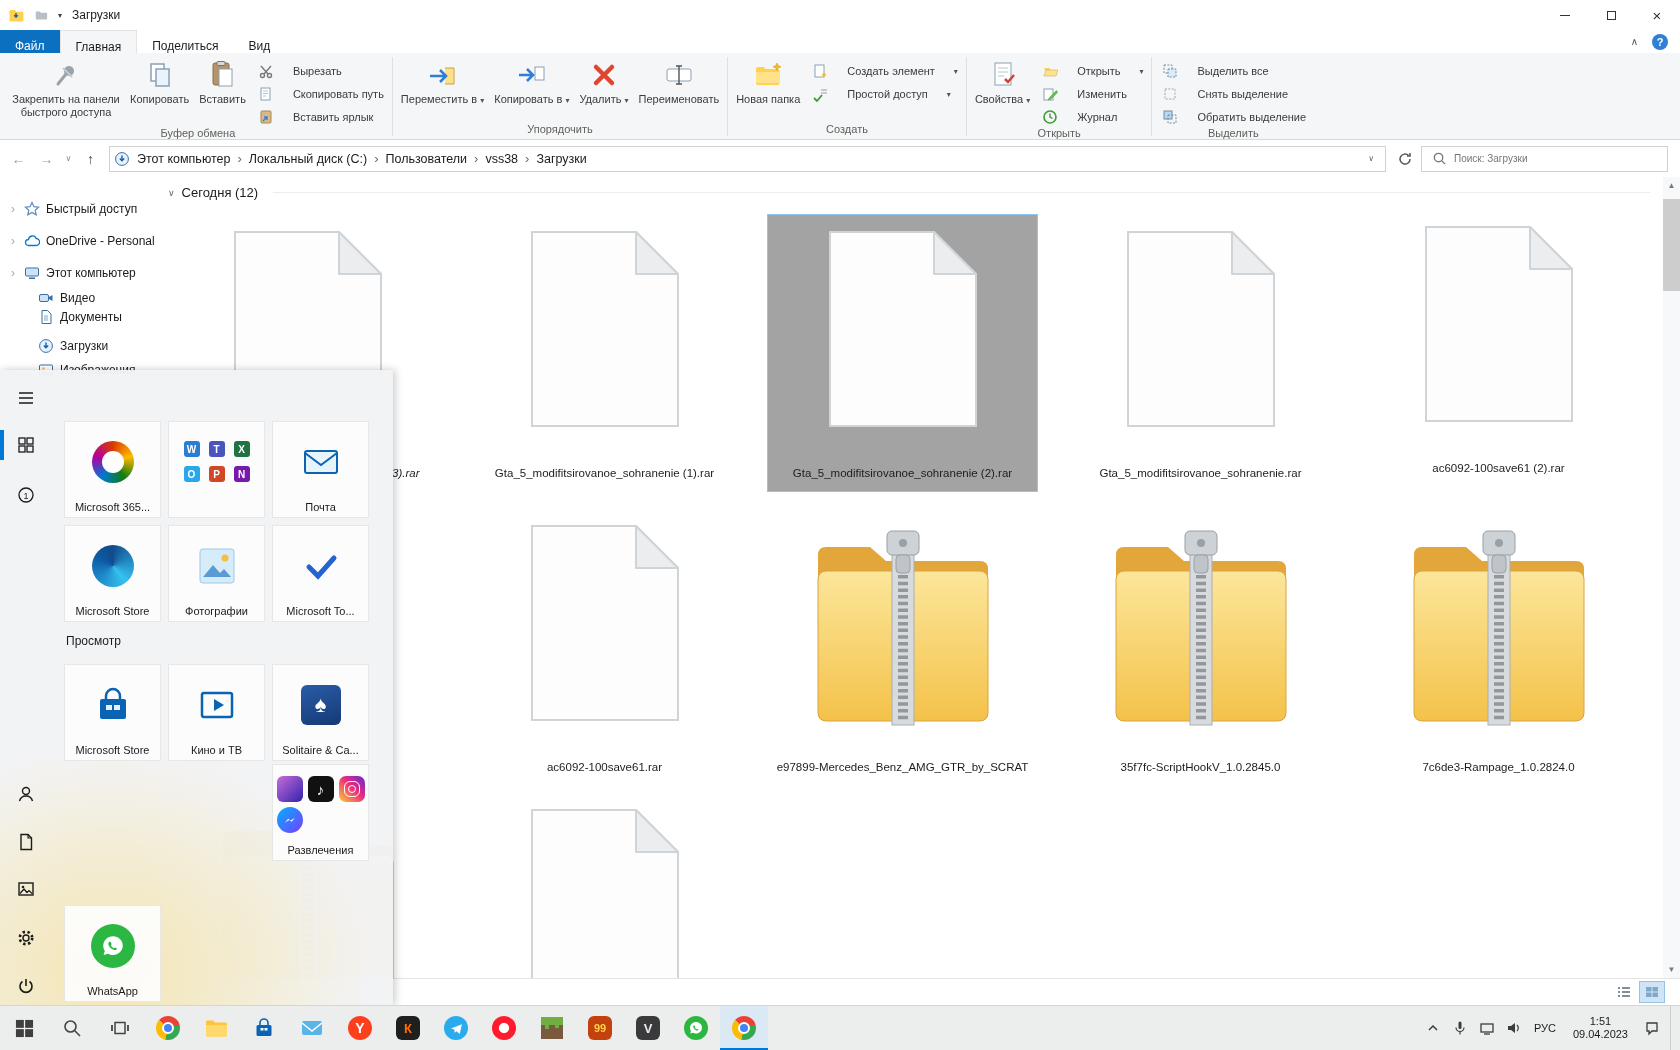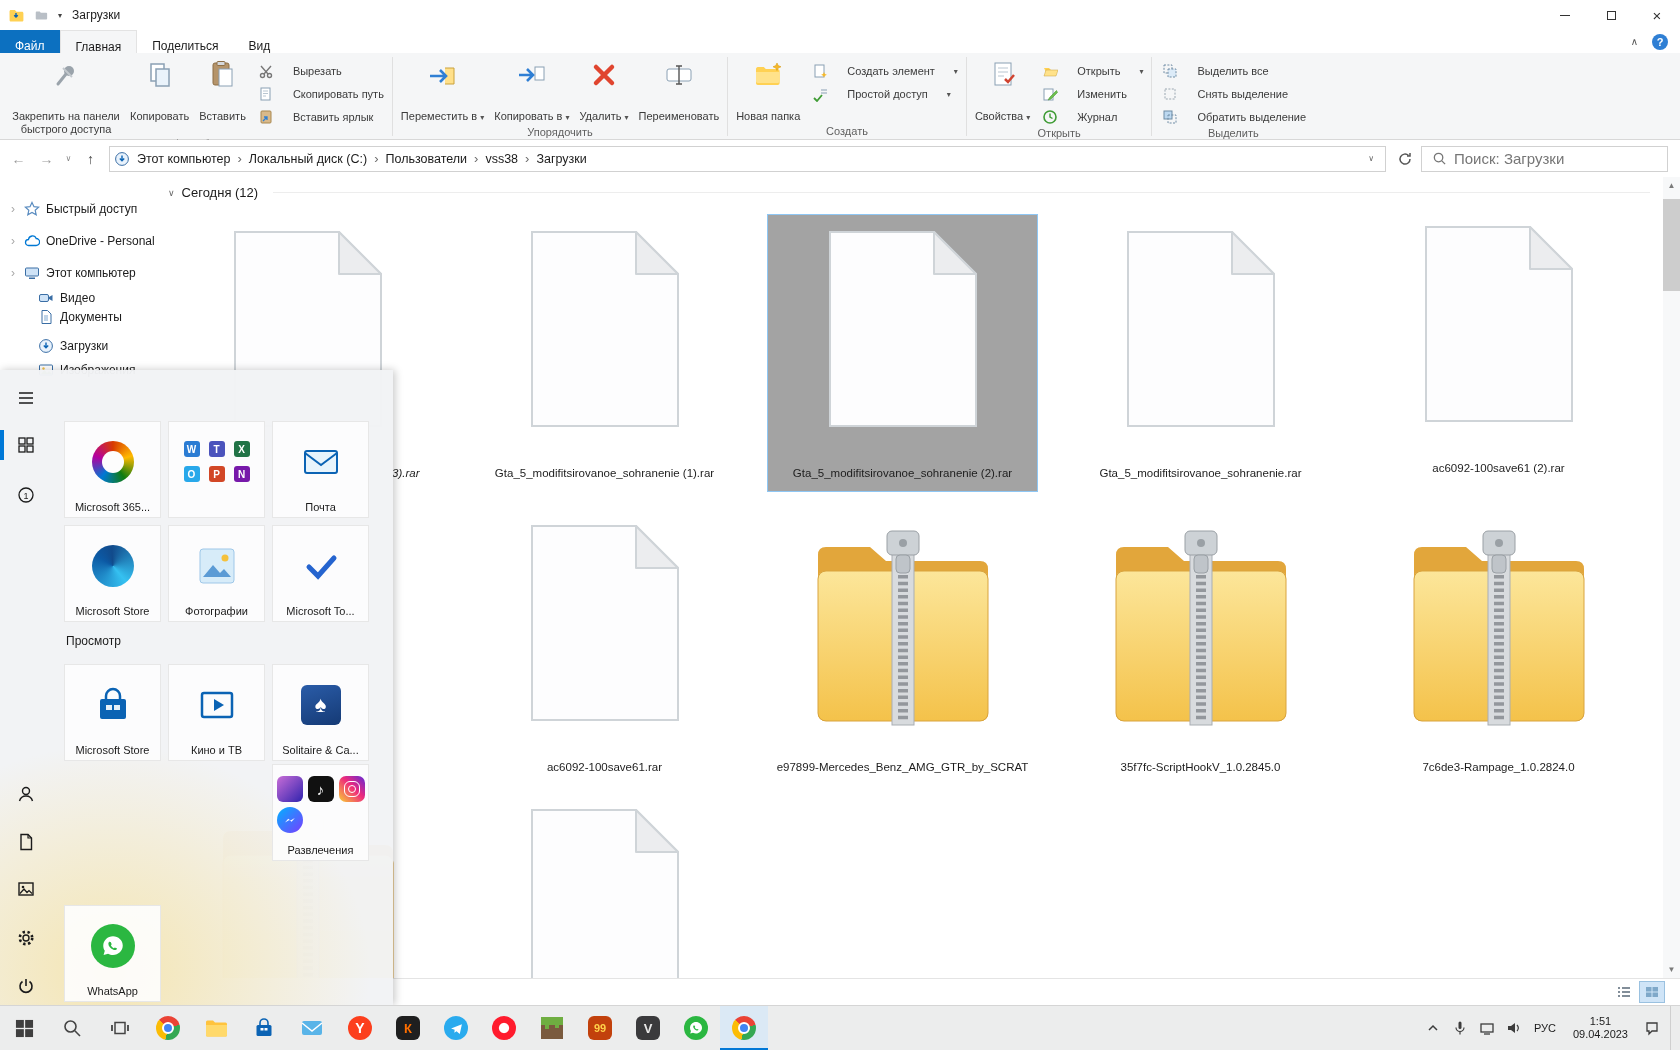--- a/index.html
+++ b/index.html
@@ -28,37 +28,37 @@
 .help-btn{width:16px;height:16px;border-radius:50%;background:#2f7fd4;color:#fff;font-size:11px;font-weight:bold;display:flex;align-items:center;justify-content:center}
 
 
 .ribbon{position:absolute;top:53px;left:0;right:0;height:87px;background:#f5f6f7;border-bottom:1px solid #d8d8d8;display:flex;padding:1px 0 0 4px}
 .rgroup{display:flex;flex-direction:column;height:100%;padding:1px 3px 0}
 .rgroup-body{display:flex;flex:1;align-items:flex-start}
 .rgroup-label{font-size:11px;color:#5f5f5f;text-align:center;padding:0 8px 4px}
 .rsep{width:1px;background:#e0e0e0;margin:3px 0}
 .rbig{display:flex;flex-direction:column;align-items:center;padding:4px 5px 2px;max-width:118px;min-width:48px}
 .rbig .icon32{width:32px;height:32px}
-.blabel{font-size:11px;line-height:13px;text-align:center;color:#3b3b3b;margin-top:19px}
+.blabel{font-size:11px;line-height:13px;text-align:center;color:#3b3b3b;margin-top:2px}
 .rsmalls{display:flex;flex-direction:column;gap:3px;padding-top:6px;margin-left:2px}
 .rsmall{display:flex;align-items:center;gap:19px;font-size:11px;color:#3b3b3b;height:20px;padding:0 5px;white-space:nowrap}
 .icon16{width:16px;height:16px}
 .caret{font-size:8px;color:#555}
 
 
 .addressbar{position:absolute;top:140px;left:0;right:0;height:37px;background:#fff;display:flex;align-items:center;padding:0 12px 0 6px;gap:3px}
 .nav{width:25px;height:25px;display:flex;align-items:center;justify-content:center;font-size:14px;color:#9a9a9a}
 .nav.up{color:#444}
 .nav.ncaret{width:13px;font-size:8px;color:#888}
 .addressbox{flex:1;height:26px;border:1px solid #d1d1d1;background:#fff;display:flex;align-items:center;padding:0 4px;margin:0 3px}
 .crumb{padding:0 7px;font-size:12.5px;white-space:nowrap;color:#1b1b1b}
 .crumb-sep{color:#6a6a6a;font-size:13px}
 .addr-caret{margin-left:auto;color:#666;font-size:8px;padding:0 7px}
 .refresh-btn{width:26px;height:26px;display:flex;align-items:center;justify-content:center}
-.searchbox{width:247px;height:26px;border:1px solid #d1d1d1;display:flex;align-items:center;padding:0 9px;gap:7px;color:#767676;font-size:15px;white-space:nowrap}
+.searchbox{width:247px;height:26px;border:1px solid #d1d1d1;display:flex;align-items:center;padding:0 9px;gap:7px;color:#767676;font-size:10px;white-space:nowrap}
 
 
 .bodyarea{position:absolute;top:177px;left:0;right:0;height:801px;background:#fff;overflow:hidden}
 .sidebar{position:absolute;left:0;top:0;width:160px;height:100%}
 .snav{position:absolute;left:0;width:160px;height:23px;display:flex;align-items:center;gap:6px;padding-left:24px;font-size:12px;white-space:nowrap}
 .snav.sub{padding-left:38px}
 .schev{position:absolute;left:11px;color:#a8a8a8;font-size:12px}
 .fileheader{position:absolute;left:168px;top:8px;right:30px;display:flex;align-items:center;gap:7px;font-size:13px;color:#1b1b1b}
 .fileheader .gchev{font-size:9px;color:#666}
 .fileheader::after{content:"";flex:1;height:1px;background:#ededed;margin-left:8px}

